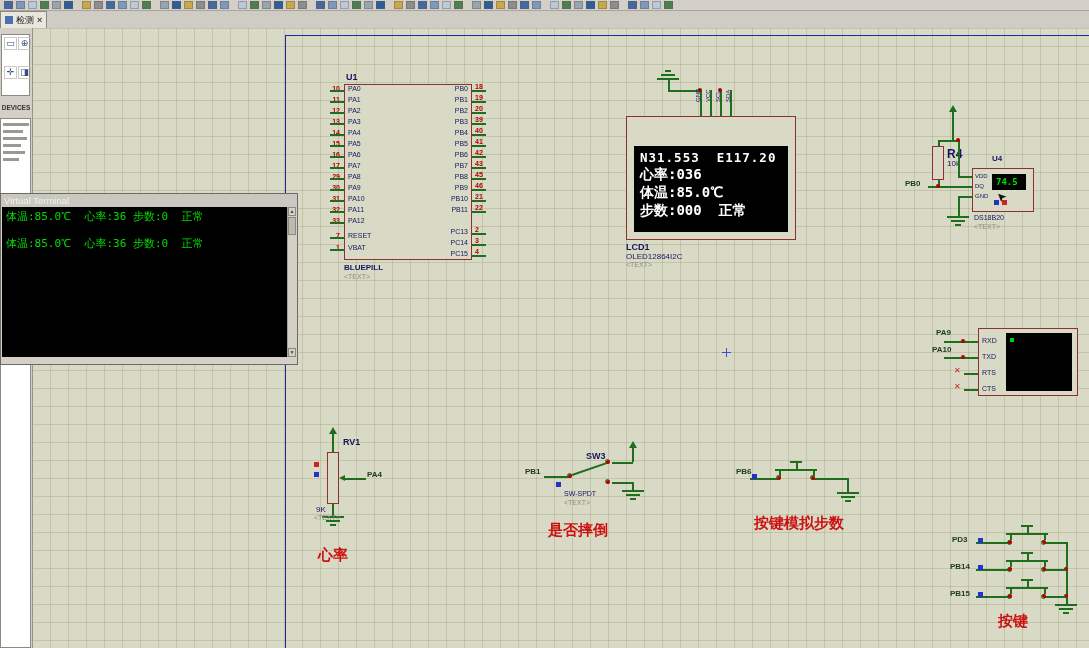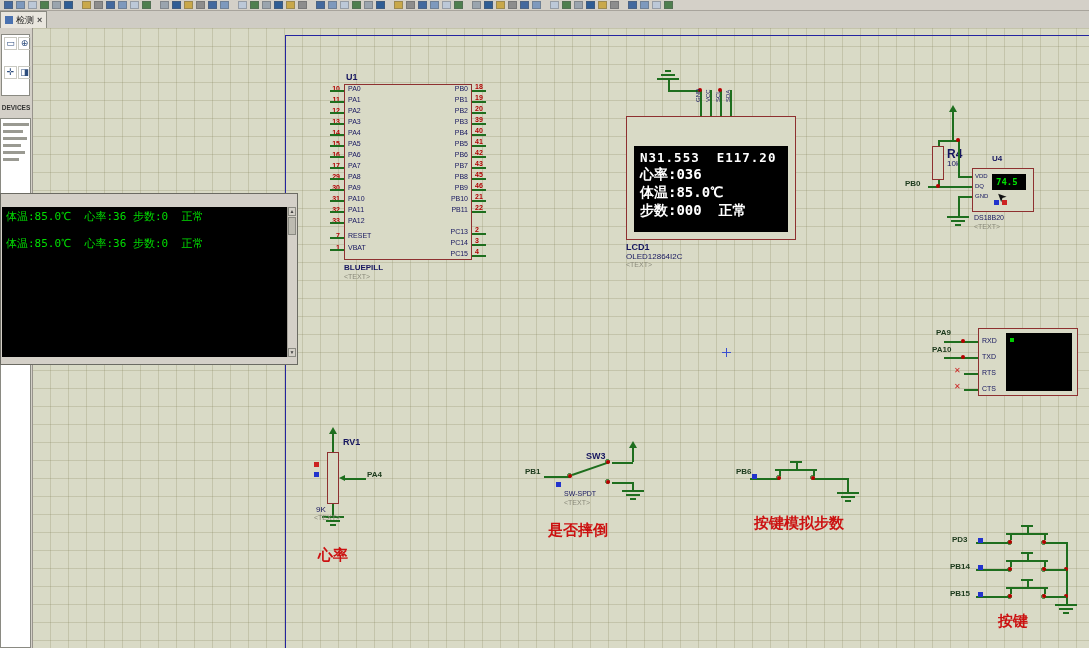--- a/index.html
+++ b/index.html
@@ -402,20 +402,23 @@
       <div style="position: absolute; left: 958px; top: 587px; width: 42px; height: 1.5px; background: rgb(30, 110, 30);"></div>
       <div style="position: absolute; left: 979px; top: 580px; width: 1.5px; height: 7px; background: rgb(30, 110, 30);"></div>
       <div style="position: absolute; left: 973px; top: 579px; width: 12px; height: 1.5px; background: rgb(30, 110, 30);"></div>
       <div style="position: absolute; left: 996px; top: 596px; width: 22px; height: 1.5px; background: rgb(30, 110, 30);"></div>
       <div class="sqb" style="position: absolute; left: 930px; top: 592px;"></div>
       <div class="jd" style="position: absolute; left: 960px; top: 594px;"></div>
       <div class="jd" style="position: absolute; left: 994px; top: 594px;"></div>
     </div>
 
   <div id="vterm">
+    <div class="vt-title">
+      <span>Virtual Terminal</span>
+    </div>
     <div class="vt-body">
       <div class="vt-line">体温:85.0℃  心率:36 步数:0  正常</div>
       <div class="vt-line"></div>
       <div class="vt-line">体温:85.0℃  心率:36 步数:0  正常</div>
     </div>
     <div class="vt-scroll">
       <div class="vt-btn" style="top:0;">▲</div>
       <div class="vt-thumb"></div>
       <div class="vt-btn" style="bottom:0;">▼</div>
     </div>

